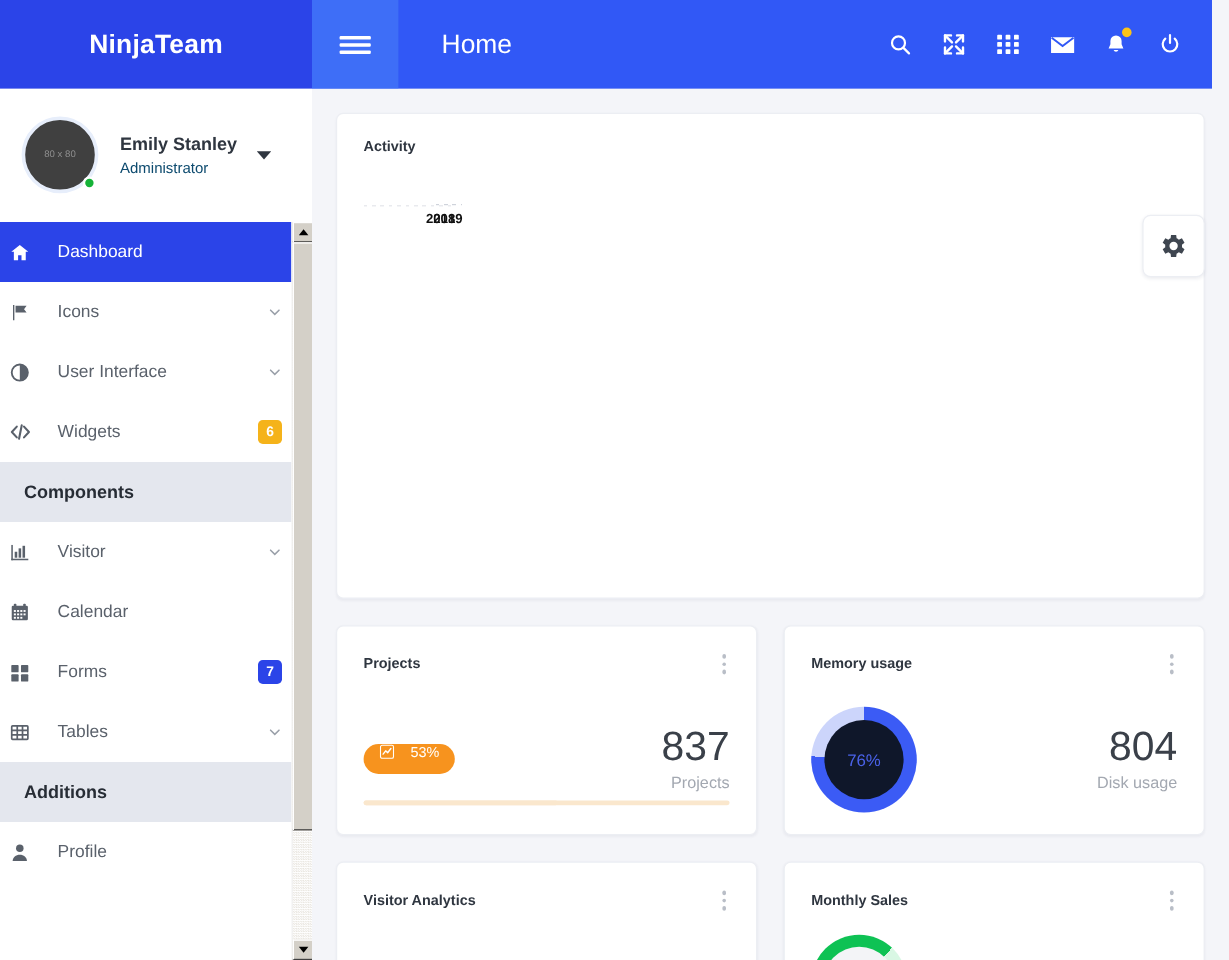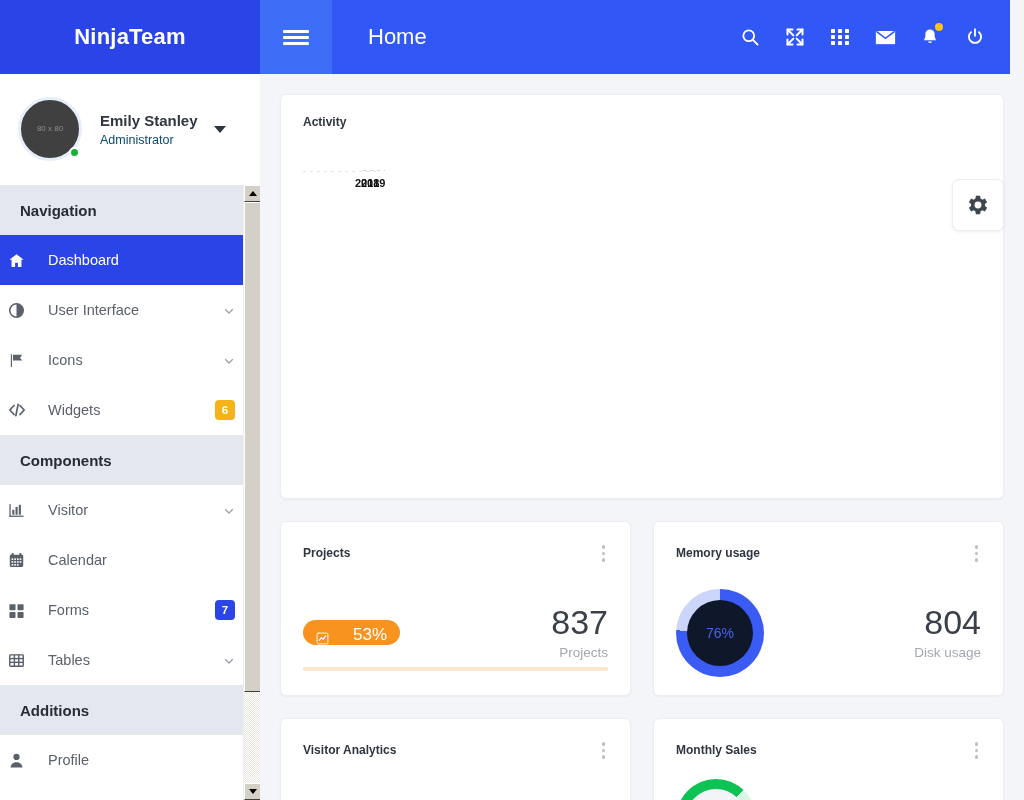--- a/index.html
+++ b/index.html
@@ -131,21 +131,21 @@
   .legend-line.b2 { left: 60px; top: 3px; width: 22px;
     background: repeating-linear-gradient(90deg,#cfd3db 0 3px,transparent 3px 7px); }
   .legend-txt { position: absolute; left: 52px; top: 10px; font-size: 11px; font-weight: 700; color: #111; }
   .legend-txt.t2 { left: 58px; }
 
   .grid2 { display: grid; grid-template-columns: 1fr 1fr; gap: 22px; }
   .stat-card { height: 175px; }
   .stat-body { display: flex; align-items: center; padding: 26px 22px 0 22px; height: 110px; }
   .badge-pct {
     background: #f7931e; color: #fff; border-radius: 13px; height: 25px;
-    display: inline-flex; align-items: flex-end; gap: 24px; padding: 0 13px; font-size: 17px;
+    display: inline-flex; align-items: flex-start; gap: 13px; padding: 0 13px; font-size: 12px;
   }
   .stat-right { margin-left: auto; text-align: right; }
   .stat-num { font-size: 34px; font-weight: 400; color: #3a4049; line-height: 1; }
   .stat-lab { font-size: 13.5px; color: #a3a8b1; margin-top: 6px; }
   .progress { position: absolute; left: 22px; right: 22px; bottom: 24px; height: 4px;
               border-radius: 2px; background: #fae7cd; }
   .progress > span { display: block; height: 100%; border-radius: 2px; background: #fae7cd; }
 
   .donut { position: relative; width: 88px; height: 88px; }
   .donut .ring { width: 88px; height: 88px; border-radius: 50%; }
@@ -253,54 +253,53 @@
       </div>
       <div class="pinfo">
         <div class="pname">Emily Stanley</div>
         <div class="prole">Administrator</div>
       </div>
       <div class="caret"></div>
     </div>
 
     <div class="nav-scroll">
 
-      <div class="sec-head">Navigation</div>
 
       <div class="nav-item active">
         <span class="nav-ico">
           <svg width="17" height="17" viewBox="0 0 24 24" fill="currentColor">
               <path d="M12 3 2 11h3v10h5v-6h4v6h5V11h3z"></path>
             </svg>
         </span>
         <span class="nav-label">Dashboard</span>
+      </div>
+
+      <div class="nav-item">
+        <span class="nav-ico">
+          <svg width="17" height="17" viewBox="0 0 24 24" fill="currentColor">
+              <path d="M4 3h1.6v18H4z"></path>
+              <path d="M7 4h13l-3 4 3 4H7z"></path>
+            </svg>
+        </span>
+        <span class="nav-label">Icons</span>
+        <span class="chev">
+          <svg width="12" height="12" viewBox="0 0 24 24" fill="none" stroke="currentColor" stroke-width="2.6" stroke-linecap="round">
+              <polyline points="5,9 12,16 19,9"></polyline>
+            </svg>
+        </span>
       </div>
 
       <div class="nav-item">
         <span class="nav-ico">
           <svg width="17" height="17" viewBox="0 0 24 24">
               <circle cx="12" cy="12" r="9.5" fill="none" stroke="currentColor" stroke-width="2.2"></circle>
               <path d="M12 2.5a9.5 9.5 0 0 1 0 19z" fill="currentColor"></path>
             </svg>
         </span>
         <span class="nav-label">User Interface</span>
-        <span class="chev">
-          <svg width="12" height="12" viewBox="0 0 24 24" fill="none" stroke="currentColor" stroke-width="2.6" stroke-linecap="round">
-              <polyline points="5,9 12,16 19,9"></polyline>
-            </svg>
-        </span>
-      </div>
-
-      <div class="nav-item">
-        <span class="nav-ico">
-          <svg width="17" height="17" viewBox="0 0 24 24" fill="currentColor">
-              <path d="M4 3h1.6v18H4z"></path>
-              <path d="M7 4h13l-3 4 3 4H7z"></path>
-            </svg>
-        </span>
-        <span class="nav-label">Icons</span>
         <span class="chev">
           <svg width="12" height="12" viewBox="0 0 24 24" fill="none" stroke="currentColor" stroke-width="2.6" stroke-linecap="round">
               <polyline points="5,9 12,16 19,9"></polyline>
             </svg>
         </span>
       </div>
 
       <div class="nav-item">
         <span class="nav-ico">
           <svg width="18" height="18" viewBox="0 0 24 24" fill="none" stroke="currentColor" stroke-width="2.3" stroke-linecap="round" stroke-linejoin="round">

